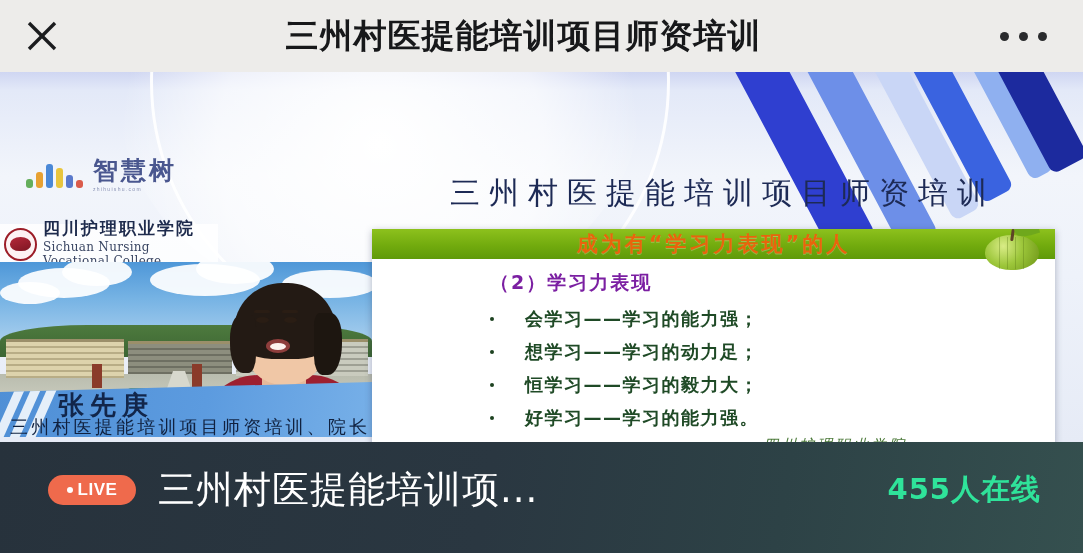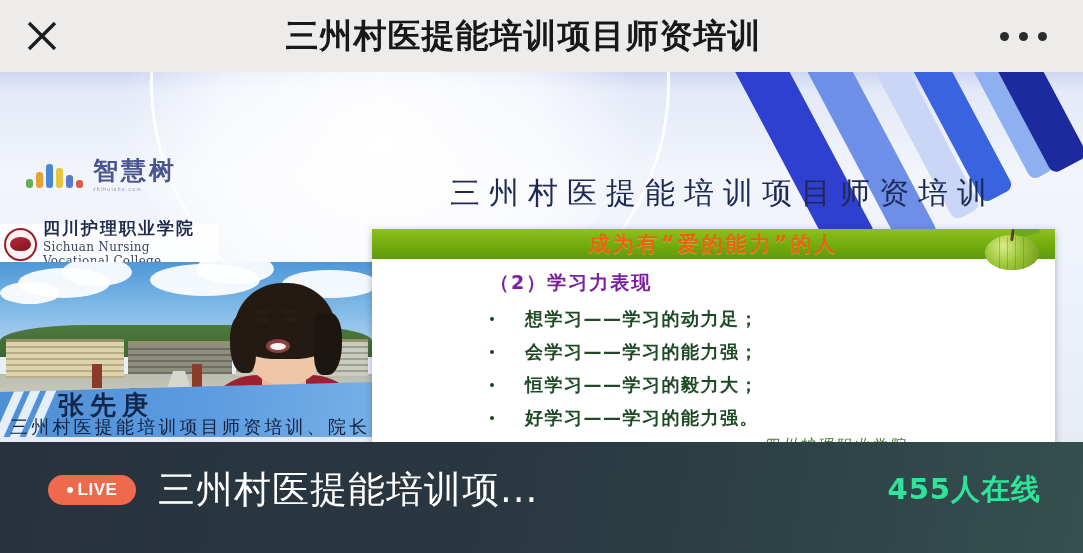--- a/index.html
+++ b/index.html
@@ -302,40 +302,40 @@
     <div class="plate">
       <div class="slash s1"></div>
         <div class="slash s2"></div>
         <div class="slash s3"></div>
       <div class="plate-name">张先庚</div>
       <div class="plate-role">三州村医提能培训项目师资培训、院长</div>
     </div>
 
     <div class="slide">
       <div class="slide-banner">
-        <span class="slide-banner-title">成为有“爱的能力”的人</span>
+        <span class="slide-banner-title">成为有“学习力表现”的人</span>
         <div class="apple">
           <div class="apple-body"></div>
           <div class="apple-seg" style="left:16px"></div>
           <div class="apple-seg" style="left:24px"></div>
           <div class="apple-seg" style="left:32px"></div>
           <div class="apple-seg" style="left:40px"></div>
           <div class="apple-stem"></div>
           <div class="apple-leaf"></div>
         </div>
       </div>
       <div class="slide-subhead">（2）学习力表现</div>
       <div class="bullets">
         <div class="bullet">
           <span class="bullet-dot"></span>
-          <span class="bullet-txt">想学习——学习的动力足；</span>
+          <span class="bullet-txt">会学习——学习的能力强；</span>
         </div>
         <div class="bullet">
           <span class="bullet-dot"></span>
-          <span class="bullet-txt">会学习——学习的能力强；</span>
+          <span class="bullet-txt">想学习——学习的动力足；</span>
         </div>
         <div class="bullet">
           <span class="bullet-dot"></span>
           <span class="bullet-txt">恒学习——学习的毅力大；</span>
         </div>
         <div class="bullet">
           <span class="bullet-dot"></span>
           <span class="bullet-txt">好学习——学习的能力强。</span>
         </div>
       </div>

